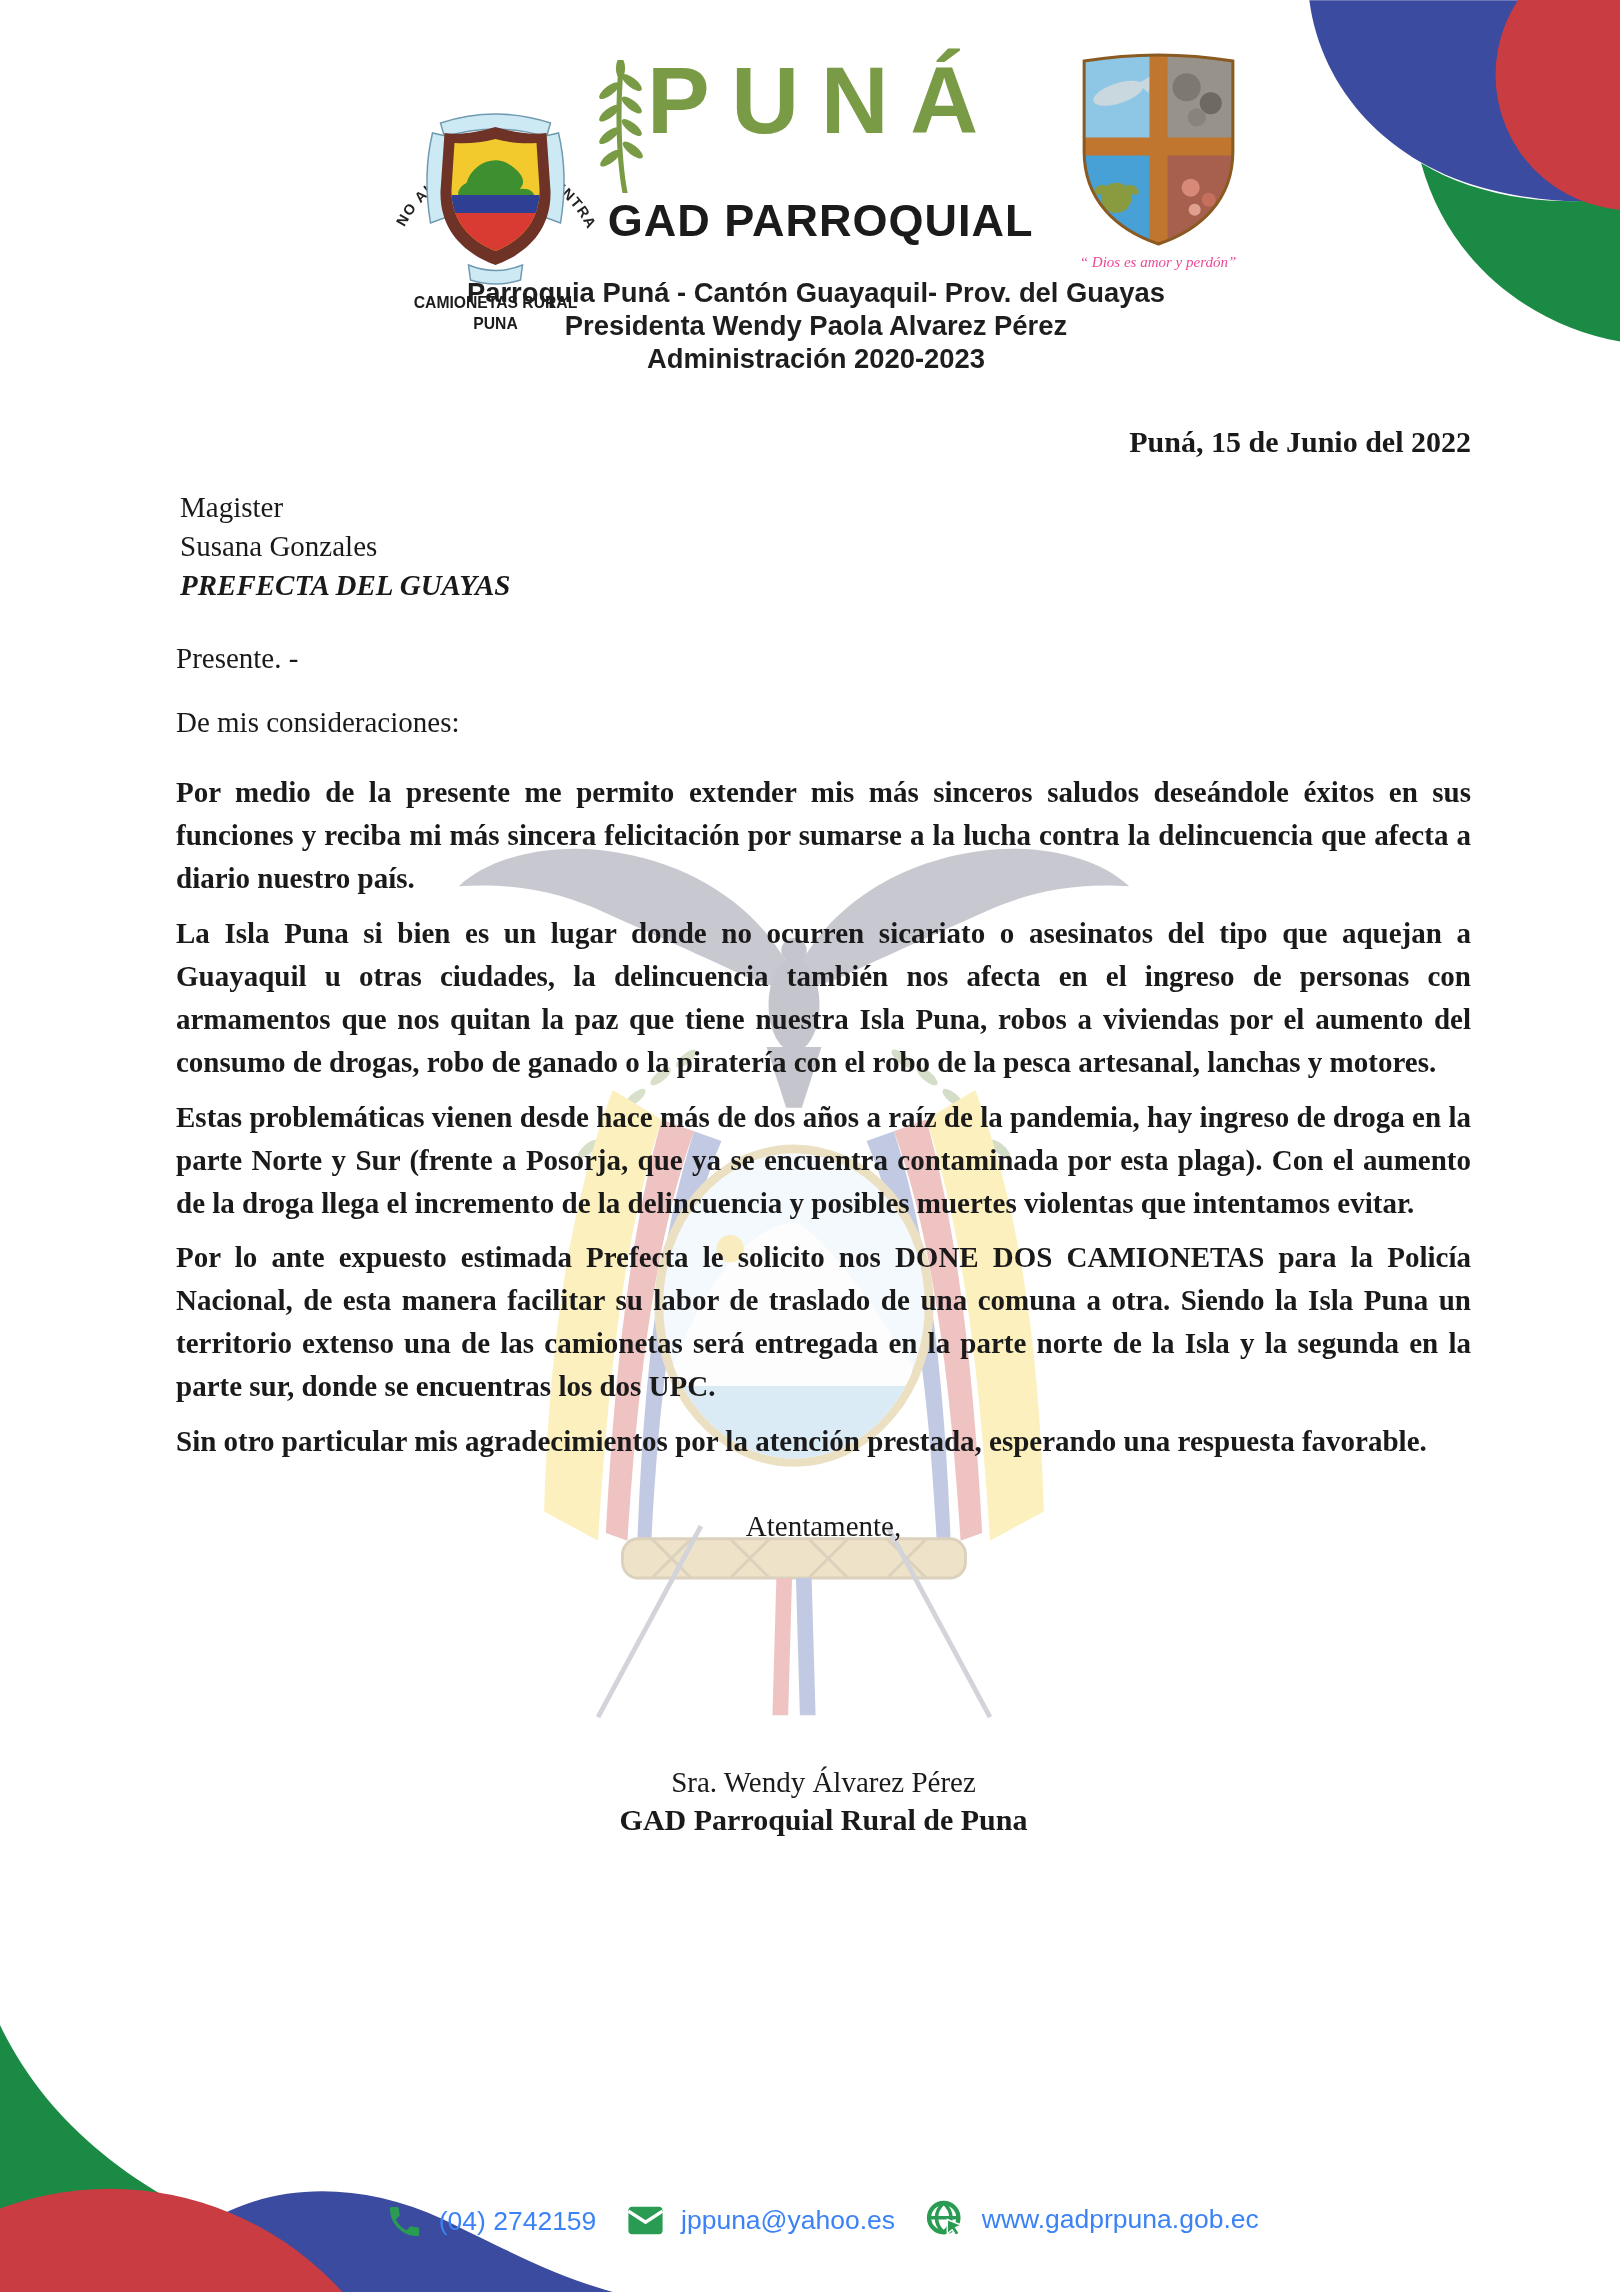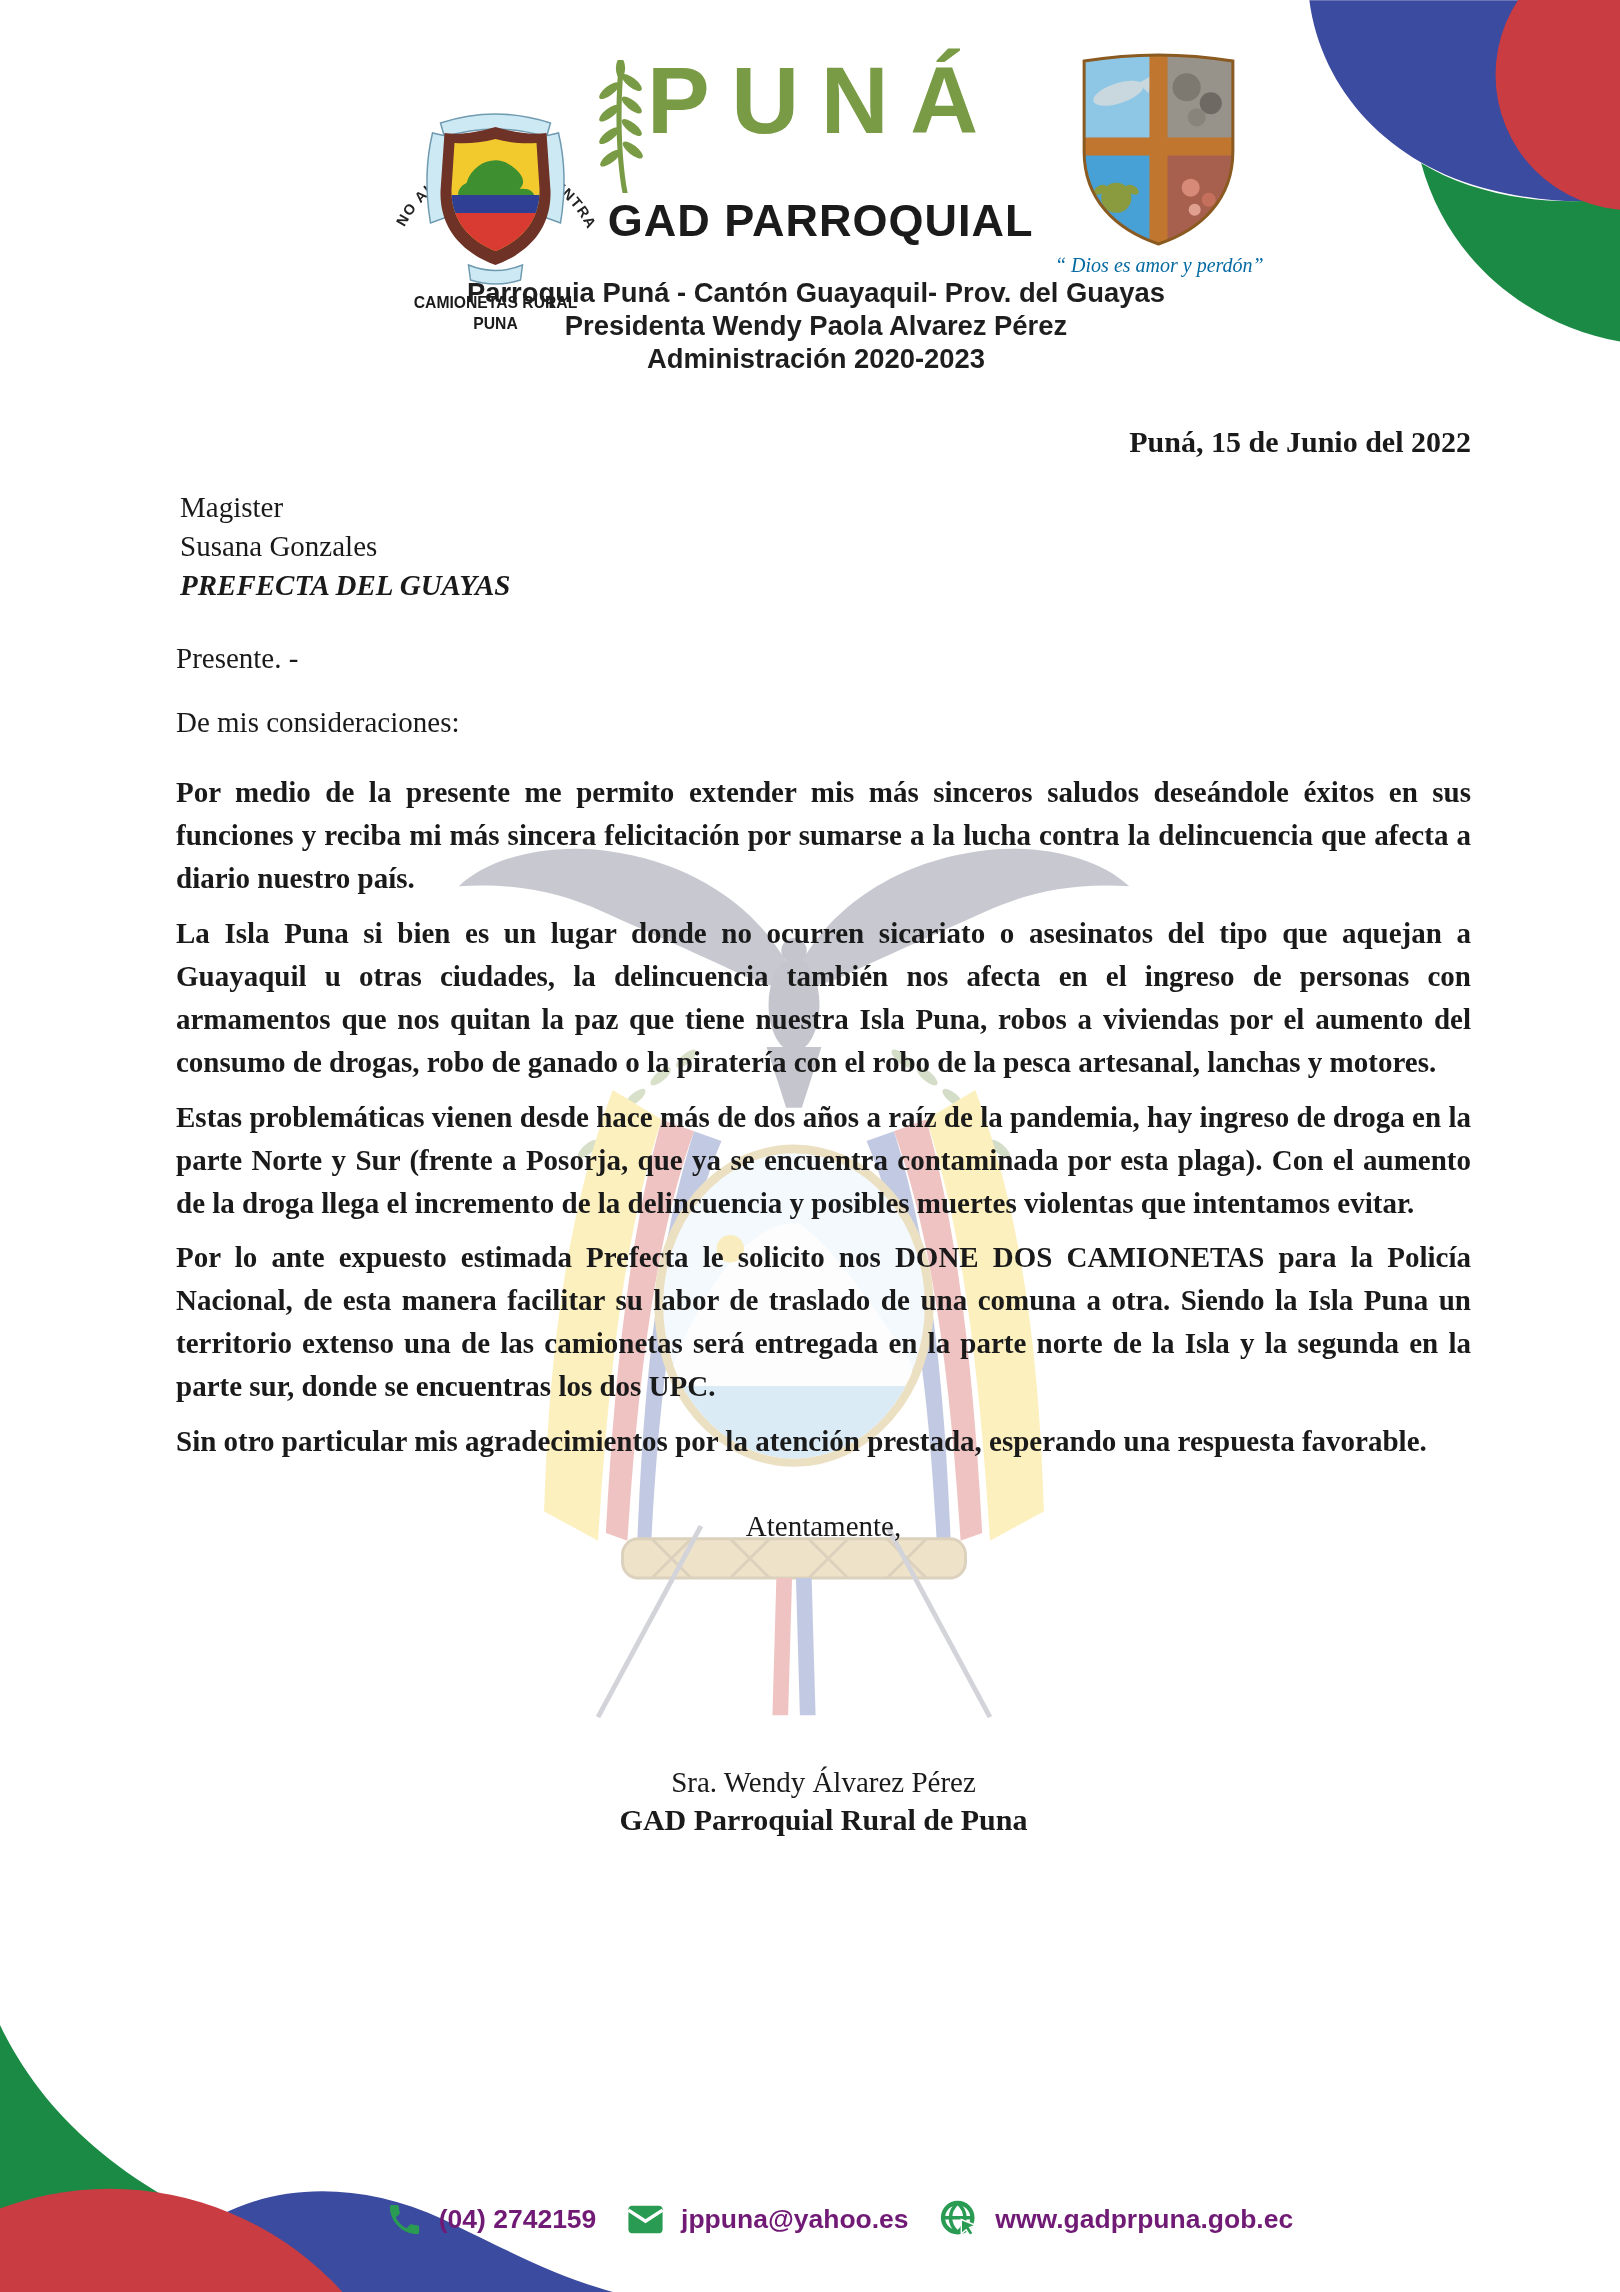--- a/index.html
+++ b/index.html
@@ -13,42 +13,42 @@
   .left-crest{position:absolute;left:380px;top:43px;width:231px;text-align:center;}
   .left-crest .crest-cap{font-family:"Liberation Sans",sans-serif;font-weight:700;
        font-size:15.7px;line-height:18.6px;color:#1b1b1b;margin-top:2px;}
   .logo-block{position:absolute;left:598px;top:52px;}
   .logo-row{display:flex;align-items:flex-start;}
   .logo-title{font-family:"Liberation Sans",sans-serif;font-weight:700;font-size:94px;
        line-height:98px;letter-spacing:21.6px;color:#7a9b45;white-space:nowrap;}
   .logo-sub{font-family:"Liberation Sans",sans-serif;font-weight:700;font-size:45px;
        letter-spacing:1px;color:#1b1b1b;margin-top:0px;margin-left:9.8px;white-space:nowrap;}
   .right-crest{position:absolute;left:1055px;top:47px;width:206px;text-align:center;}
-  .right-motto{font-style:italic;font-size:20px;color:#0369a1;margin-top:2px;white-space:nowrap;}
+  .right-motto{font-style:italic;font-size:15px;color:#ec4899;margin-top:2px;white-space:nowrap;}
   .header-lines{position:absolute;left:0;top:276px;width:1598px;text-align:center;
        font-family:"Liberation Sans",sans-serif;font-weight:700;font-size:27.4px;
        line-height:33px;color:#1e1e1e;margin-left:17px;}
 
   
   .letter{position:absolute;left:176px;right:149px;top:425px;z-index:2;font-size:29px;}
   .date{ text-align:right;font-weight:700;font-size:30px;margin:0 0 29px 0;}
   .addr{line-height:39px;margin:4px;}
   .addr .pos{font-weight:700;font-style:italic;font-size:29px;}
   .presente{margin-top:37px;}
   .consid{margin-top:31px;}
   .paras{margin-top:32px;}
   .paras p{margin:0 0 11.8px 0;line-height:43px;text-align:justify;font-weight:bold;}
   .paras p:last-child{margin-bottom:0;}
   .closing{text-align:center;margin-top:47px;}
   .sig{ text-align:center;margin-top:221px;line-height:37px;}
   .sig .org{font-weight:700;font-size:30px;}
 
   
-  .footer{position:absolute;left:385px;top:2198px;z-index:2;display:flex;align-items:center;
-        font-family:"Liberation Sans",sans-serif;font-weight:700;font-size:26.5px;color:#701a75;}
+  .footer{position:absolute;left:385px;top:2198px;z-index:2;display:flex;align-items:flex-end;
+        font-family:"Liberation Sans",sans-serif;font-weight:400;font-size:26.5px;color:#3b82f6;}
   .fitem{display:flex;align-items:center;margin-right:29px;}
   .fitem .ficon{margin-right:14.7px;display:flex;}
 </style>
 </head>
 <body>
 
 <div class="page">
 
   <svg class="decor" viewBox="0 0 1653 2339" width="1620" height="2293">
 

